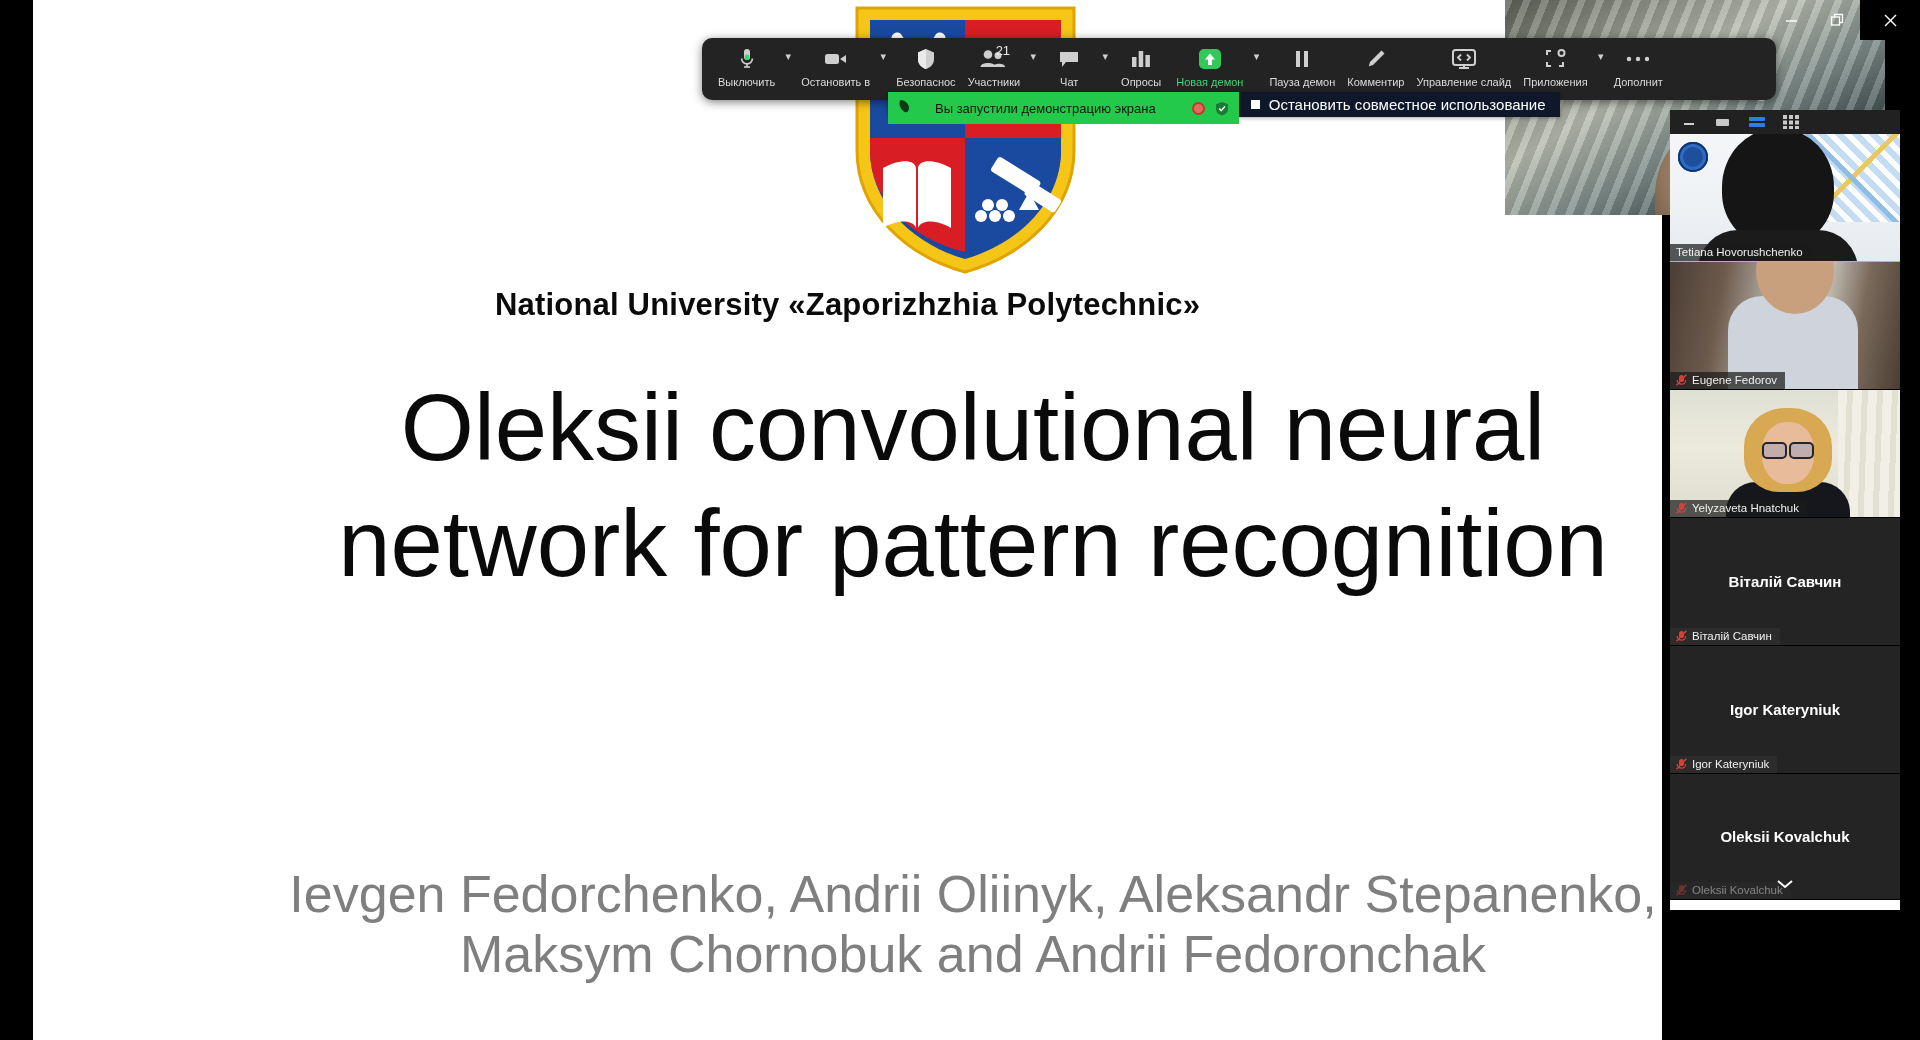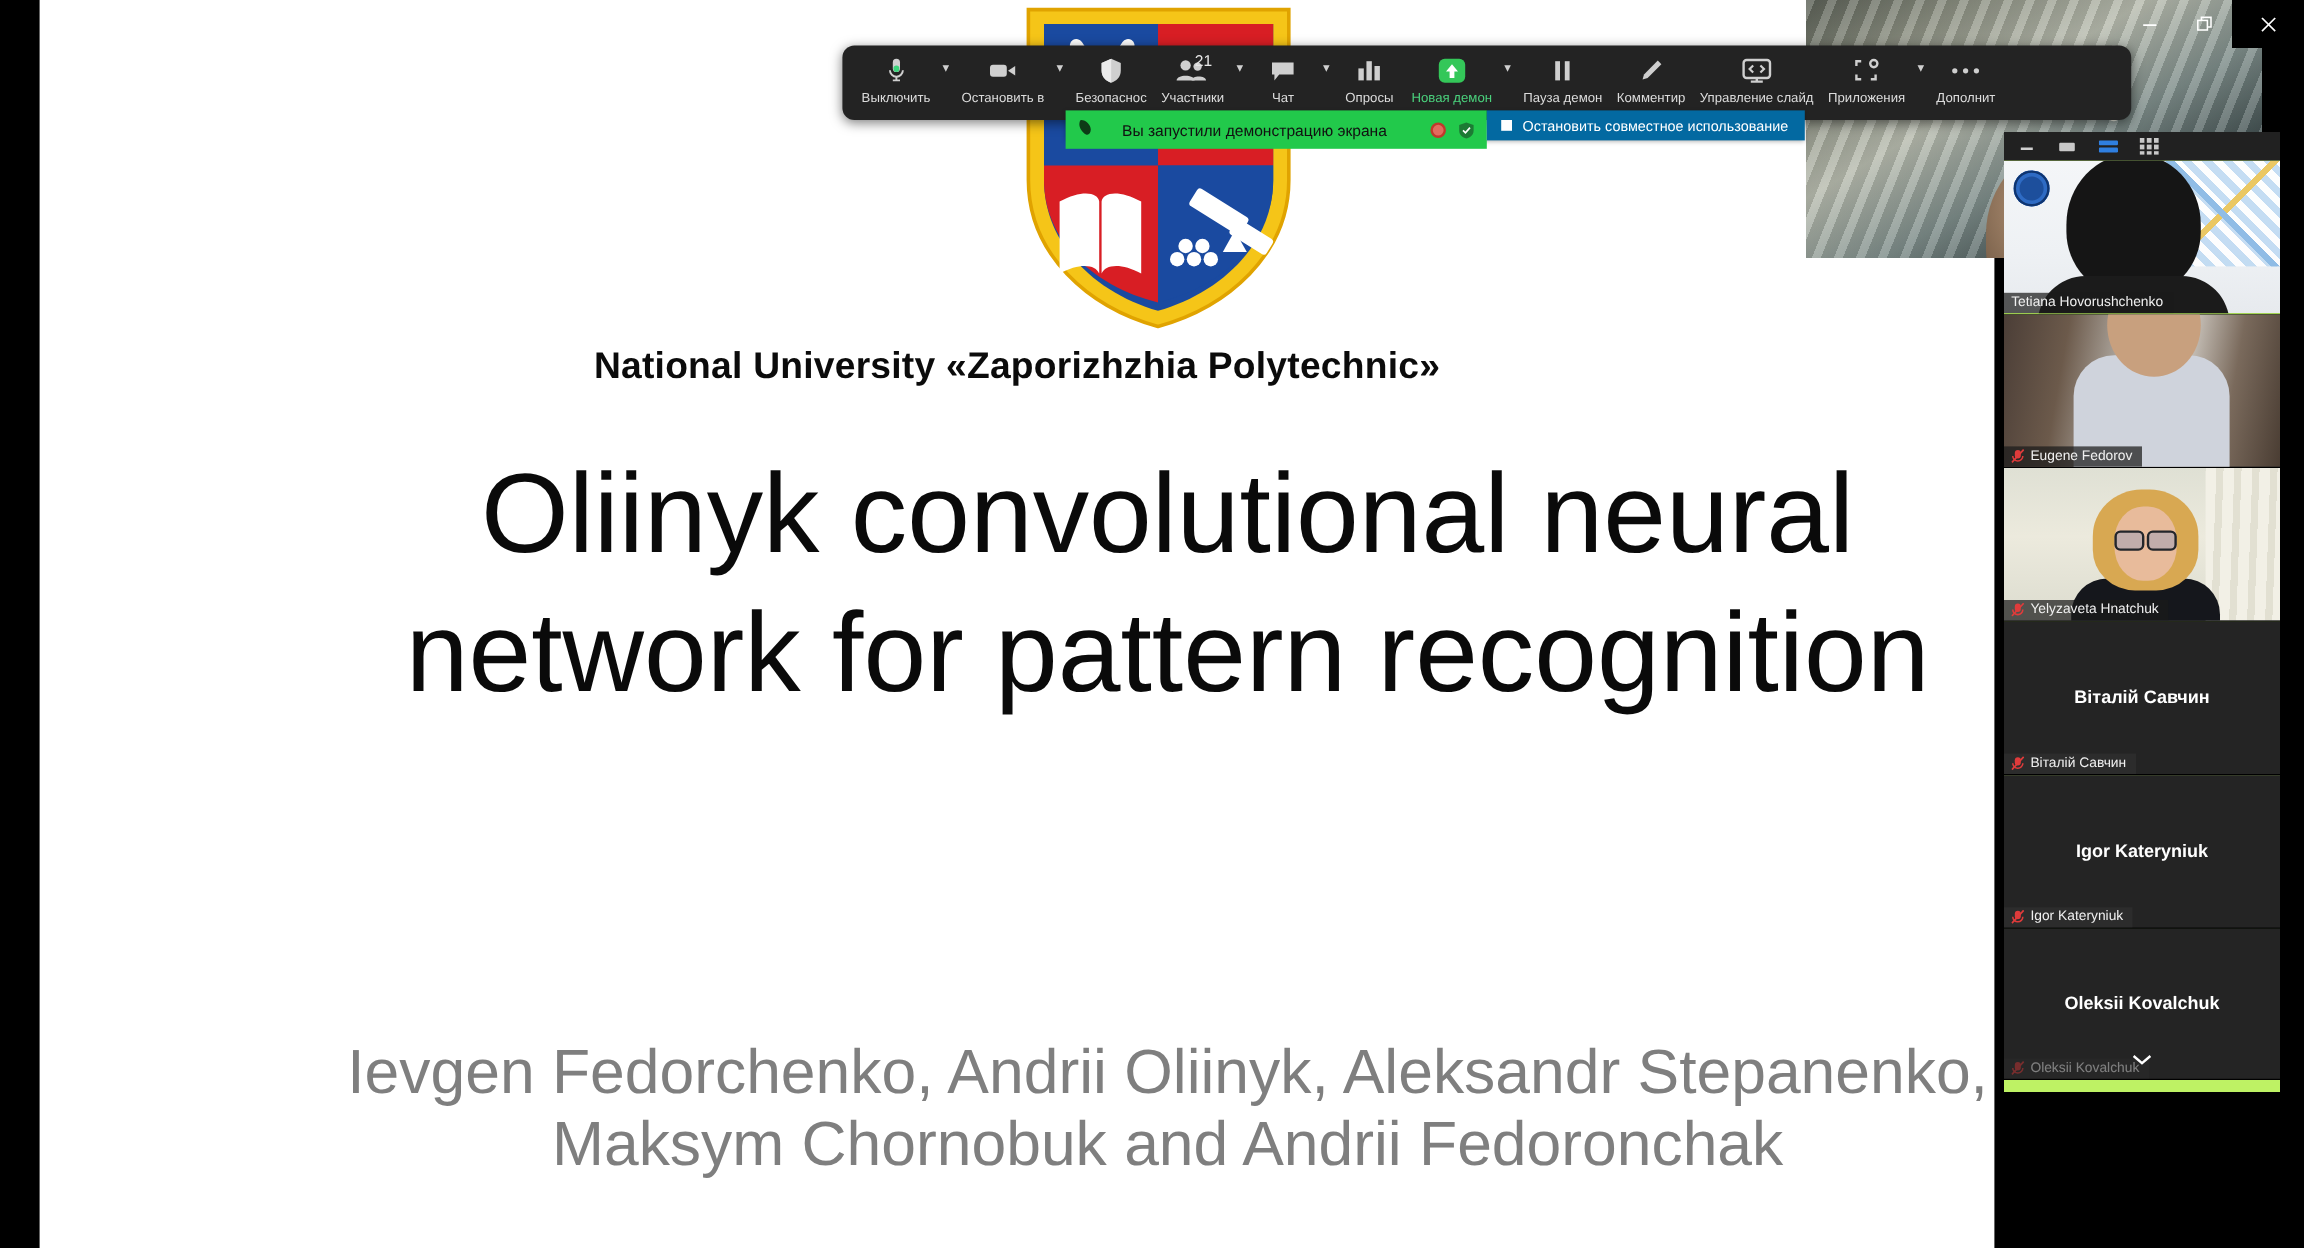--- a/index.html
+++ b/index.html
@@ -101,29 +101,29 @@
   }
   #sharebar .green {
     background:#22c94b; color:#0b2a12; display:flex; align-items:center;
     padding:16px 10px; gap:10px;
   }
   #sharebar .green .msg { color:#111; font-size:13px; padding:0 26px 0 14px; }
   #sharebar .dot-rec { width:13px;height:13px;border-radius:50%;
        border:2px solid #c0392b; background:#e36b5e; }
   #sharebar .shield { width:14px;height:15px; }
   #sharebar .red {
-    background:#0369a1; color:#fff; display:flex; align-items:center;
-    gap:9px; padding:0 14px 0 12px; font-size:12px;
+    background:#0f172a; color:#fff; display:flex; align-items:center;
+    gap:9px; padding:0 14px 0 12px; font-size:15px;
   }
   #sharebar .sq { width:9px;height:9px;background:#fff;display:inline-block; }
 
   
   #filmstrip {
     position:absolute; left:1670px; top:110px; width:230px; height:800px;
-    background:#bef264;
+    background:#ffffff;
   }
   #fs-head { height:24px; background:#212121; display:flex; align-items:center;
              gap:18px; padding:0 13px; }
   .fs-btn { color:#cfcfcf; display:flex; align-items:center; }
   .tile { position:relative; width:230px; height:128px; overflow:hidden;
           border-bottom:1px solid #000; background:#242424; }
   .tile.active { outline:2px solid #9fd24a; outline-offset:-2px; }
   .tile .nametag {
     position:absolute; left:0; bottom:0; display:flex; align-items:center;
     gap:5px; background:rgba(26,26,26,.72); color:#f0f0f0;
@@ -228,21 +228,21 @@
           <circle cx="152" cy="216" r="6"></circle>
             <circle cx="166" cy="216" r="6"></circle>
           <circle cx="138" cy="216" r="6"></circle>
         </g>
       </svg>
     </div>
 
     <div id="uni-name">National University «Zaporizhzhia Polytechnic»</div>
 
     <div id="slide-title">
-      <span class="tl">Oliinyk convolutional neural</span>
+      <span class="tl">Oleksii convolutional neural</span>
       <span class="tl">network for pattern recognition</span>
     </div>
 
     <div id="slide-authors">
       <span class="al">Ievgen Fedorchenko, Andrii Oliinyk, Aleksandr Stepanenko,</span>
       <span class="al">Maksym Chornobuk and Andrii Fedoronchak</span>
     </div>
   </div>
 
   <div id="right-gutter"></div>

